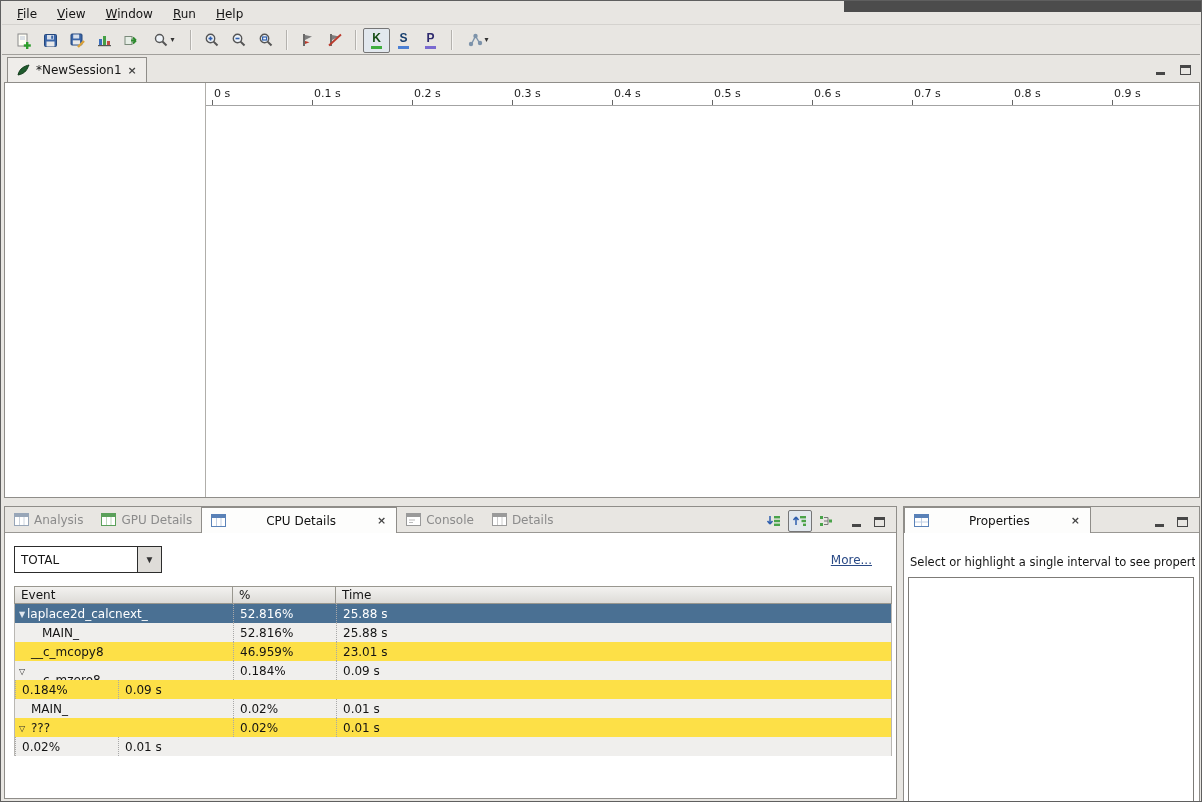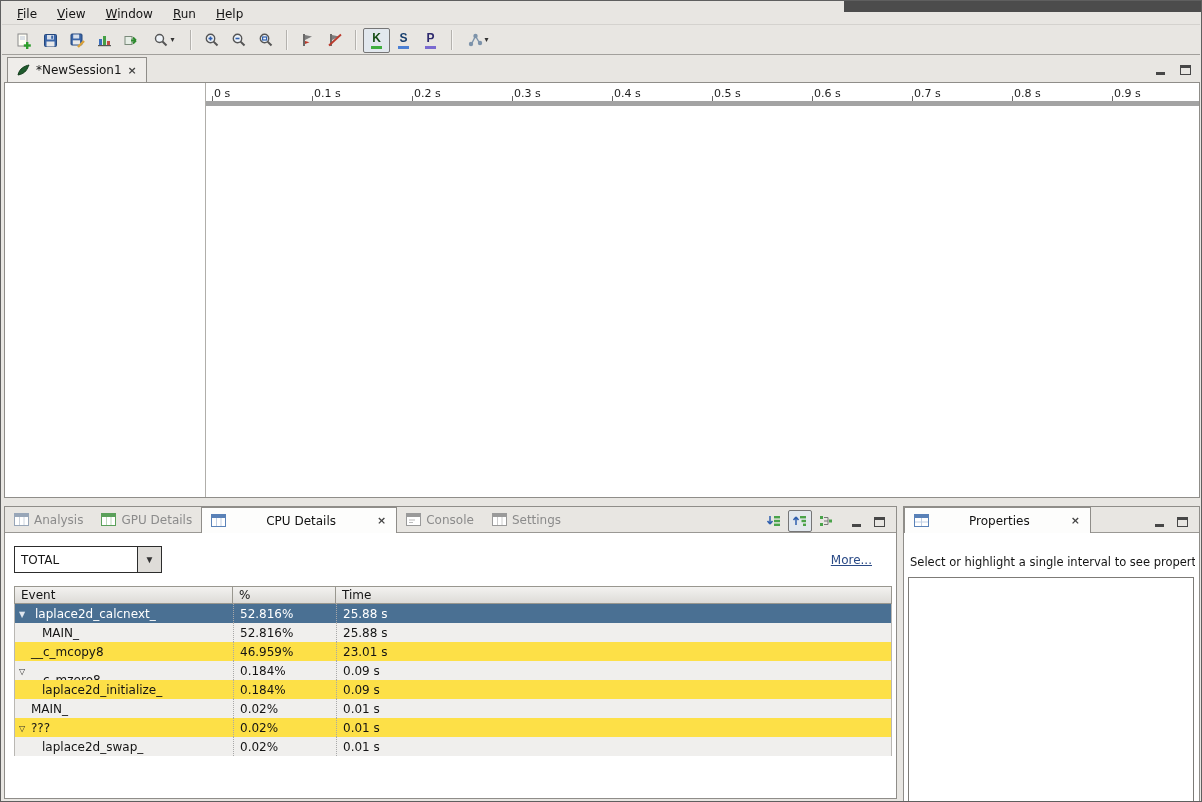--- a/index.html
+++ b/index.html
@@ -37,21 +37,21 @@
   .editor-area { position:absolute; left:3px; top:57px; width:1196px; height:440px; }
   .editor-tabbar { position:absolute; left:0; top:0; right:0; height:25px; border-bottom:1px solid #8f8d89; display:flex; align-items:flex-end; }
   .etab { height:25px; display:flex; align-items:center; gap:5px; padding:0 8px; border:1px solid #8f8d89; border-bottom:none; background:#efedea; margin-left:3px; }
   .tab-close { font-weight:bold; font-size:11px; color:#444; cursor:default; padding:0 1px; }
   .bar-right { position:absolute; right:6px; top:4px; display:flex; gap:8px; align-items:center; }
   .winbtn { width:17px; height:16px; display:flex; align-items:center; justify-content:center; background:transparent; border:none; }
   .min-glyph { width:9px; height:3px; background:#474747; margin-top:7px; }
   .max-glyph { width:11px; height:10px; border:1px solid #474747; border-top:3px solid #474747; }
   .editor-content { position:absolute; left:0; right:0; top:25px; bottom:0; background:#fff; border:1px solid #8f8d89; border-top:none; }
   .timeline-divider { position:absolute; left:200px; top:0; bottom:0; width:1px; background:#b0aeaa; }
-  .ruler { position:absolute; left:201px; right:0; top:0; height:23px; border-bottom:5px solid #a3a3a3; background:#fff; }
+  .ruler { position:absolute; left:201px; right:0; top:0; height:23px; border-bottom:1px solid #a3a3a3; background:#fff; }
   .tick { position:absolute; top:0; height:100%; }
   .tick-label { position:absolute; left:2px; top:4px; font-size:11px; color:#222; white-space:nowrap; }
   .tickmark { position:absolute; left:0; bottom:0; width:1px; height:5px; background:#666; }
 
   
   .panel { position:absolute; background:#fff; border:1px solid #8f8d89; }
   .cpu-panel { left:3px; top:505px; width:893px; height:293px;text-decoration:underline; }
   .props-panel { left:902px; top:505px; width:297px; height:343px; }
   .panel-tabbar { position:absolute; left:0; right:0; top:0; height:26px; background:#e8e6e2; border-bottom:1px solid #9a9894; display:flex; align-items:flex-end; }
   .ptab { height:25px; display:flex; align-items:center; gap:5px; padding:0 9px; color:#8b8b8b; }
@@ -326,21 +326,21 @@
       </svg>
       <span class="ptab-label">Console</span>
     </div>
     <div class="ptab">
       <svg width="15" height="13" viewBox="0 0 15 13">
         <rect x="0.5" y="0.5" width="14" height="12" fill="#fff" stroke="#9a9a9a"></rect>
         <rect x="0.5" y="0.5" width="14" height="3.5" fill="#9a9a9a"></rect>
         <line x1="5.5" y1="4" x2="5.5" y2="12" stroke="#ccc"></line>
           <line x1="10" y1="4" x2="10" y2="12" stroke="#ccc"></line>
       </svg>
-      <span class="ptab-label">Settings</span>
+      <span class="ptab-label">Details</span>
     </div>
 
     <div class="view-btns">
       <button class="vbtn">
         <svg width="16" height="16" viewBox="0 0 16 16">
           <path d="M4 3 v8 m0 0 l-2.5 -3 m2.5 3 l2.5 -3" stroke="#2f5fae" stroke-width="1.5" fill="none"></path>
           <rect x="8" y="3" width="6" height="2.4" fill="#4aa34a"></rect>
           <rect x="8" y="6.8" width="6" height="2.4" fill="#4aa34a"></rect>
           <rect x="8" y="10.6" width="6" height="2.4" fill="#4aa34a"></rect>
         </svg>
@@ -384,21 +384,21 @@
     <div class="ttable">
       <div class="thead">
         <div class="tcell th col-event">Event</div>
         <div class="tcell th col-pct">%</div>
         <div class="tcell th col-time" style="border-right:none;">Time</div>
       </div>
       <div class="tbody">
           <div class="trow selected">
             <div class="tcell col-event">
               <span class="tree-arrow">▼</span>
-              <span class="ev-label" style="padding-left: 20px;">laplace2d_calcnext_</span>
+              <span class="ev-label" style="padding-left: 12px;">laplace2d_calcnext_</span>
             </div>
             <div class="tcell col-pct">52.816%</div>
             <div class="tcell col-time">25.88 s</div>
           </div>
           <div class="trow stripe">
             <div class="tcell col-event">
               <span class="ev-label" style="padding-left: 27px;">MAIN_</span>
             </div>
             <div class="tcell col-pct">52.816%</div>
             <div class="tcell col-time">25.88 s</div>
@@ -412,45 +412,39 @@
           </div>
           <div class="trow stripe">
             <div class="tcell col-event">
               <span class="tree-arrow">▽</span>
               <span class="ev-label" style="padding-left: 16px; margin-top: 19px;">__c_mzero8</span>
             </div>
             <div class="tcell col-pct">0.184%</div>
             <div class="tcell col-time">0.09 s</div>
           </div>
           <div class="trow">
-            <div class="tcell col-event">
-              <span class="ev-label" style="padding-left: 27px;">laplace2d_initialize_</span>
-            </div>
             <div class="tcell col-pct">0.184%</div>
             <div class="tcell col-time">0.09 s</div>
           </div>
           <div class="trow stripe">
             <div class="tcell col-event">
               <span class="ev-label" style="padding-left: 16px;">MAIN_</span>
             </div>
             <div class="tcell col-pct">0.02%</div>
             <div class="tcell col-time">0.01 s</div>
           </div>
           <div class="trow">
             <div class="tcell col-event">
               <span class="tree-arrow">▽</span>
               <span class="ev-label" style="padding-left: 16px;">???</span>
             </div>
             <div class="tcell col-pct">0.02%</div>
             <div class="tcell col-time">0.01 s</div>
           </div>
           <div class="trow stripe">
-            <div class="tcell col-event">
-              <span class="ev-label" style="padding-left: 27px;">laplace2d_swap_</span>
-            </div>
             <div class="tcell col-pct">0.02%</div>
             <div class="tcell col-time">0.01 s</div>
           </div>
         </div>
     </div>
   </div>
 </div>
 
 <div class="panel props-panel">
   <div class="panel-tabbar">

